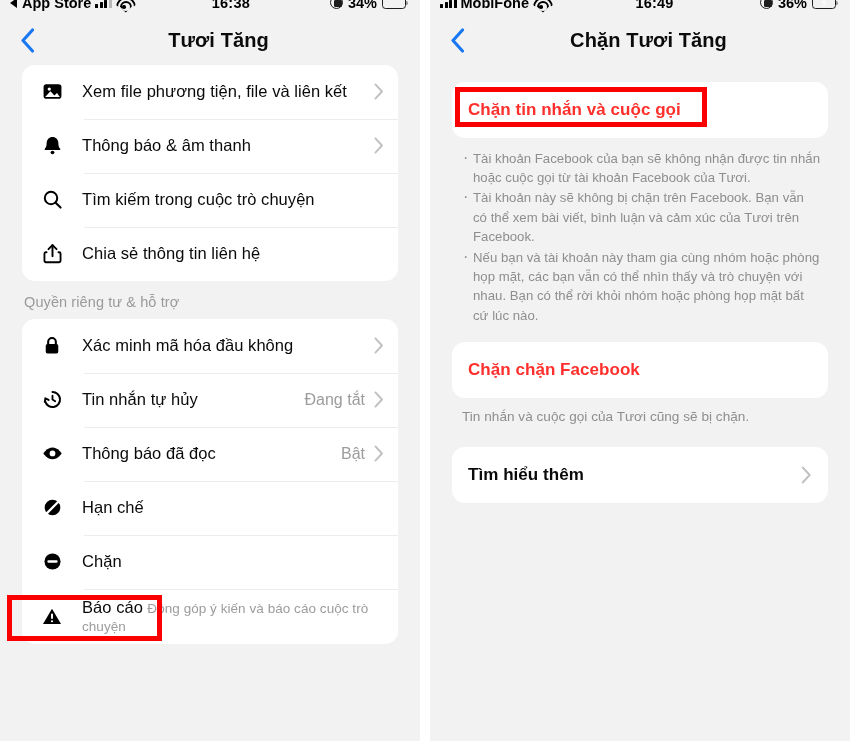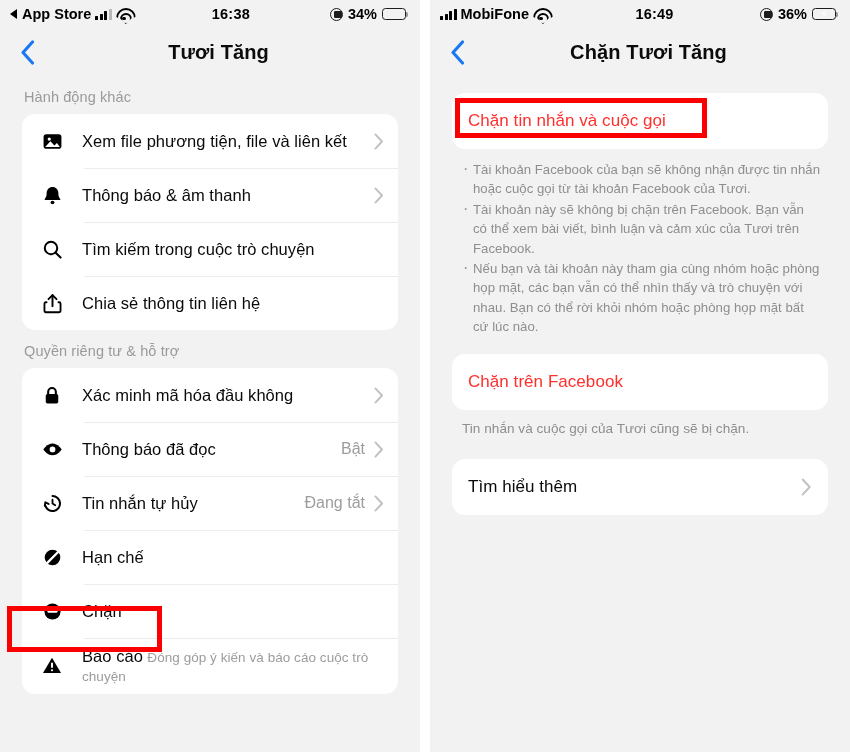--- a/index.html
+++ b/index.html
@@ -8,20 +8,21 @@
     width: 850px; height: 752px;
     background: #ffffff;
     font-family: "Liberation Sans", "DejaVu Sans", sans-serif;
     -webkit-font-smoothing: antialiased;
     overflow: hidden;
   }
   .screens {
     display: flex;
     width: 850px; height: 729px;
     background: #ffffff;
+    align-items: center;
   }
   .phone {
     width: 420px;
     height: 752px;
     background: #f2f2f2;
     position: relative;
     overflow: hidden;
   }
   .phone.left  { margin-right: 10px; }
   .phone.right { margin-left: 0px; width: 420px; }
@@ -212,20 +213,21 @@
     background: transparent;
     pointer-events: none;
     z-index: 5;
   }
 
   
   .card.plain { padding: 0; }
   .row.action {
     min-height: 56px;
     padding: 10px 16px;
+    font-weight: bold;
   }
   .row.action .label { font-size: 17px; }
   .danger { color: #ff2f2c !important; }
   .bullets {
     padding: 11px 8px 6px 10px;
     font-size: 13.2px;
     line-height: 1.47;
     color: #8e8e8e;
     letter-spacing: .02px;
   }
@@ -284,21 +286,20 @@
       <div class="nav-back">
         <svg width="15" height="25" viewBox="0 0 15 25" fill="none" aria-hidden="true">
           <path d="M12.5 2 L3 12.5 L12.5 23" stroke="#1877f2" stroke-width="3.1" stroke-linecap="round" stroke-linejoin="round"></path>
         </svg>
       </div>
       <div class="nav-title">Tươi Tăng</div>
     </div>
 
     <div class="content">
 
-      <div class="section-title">Hành động khác</div>
 
       <div class="card">
 
         <div class="row">
           <span class="ic">
             <svg width="21" height="21" viewBox="0 0 24 24" aria-hidden="true">
               <rect x="1.8" y="3.6" width="20.4" height="16.8" rx="3.2" fill="#000"></rect>
               <circle cx="8.3" cy="9.2" r="1.85" fill="#fff"></circle>
               <path d="M3.6 18.2 L9.6 11.6 L14.2 16.5 L17.1 13.6 L20.4 18.2 Z" fill="#fff"></path>
             </svg>
@@ -373,48 +374,48 @@
           </span>
           <span class="chev">
             <svg width="10" height="17" viewBox="0 0 10 17" fill="none" aria-hidden="true">
                 <path d="M1.4 1.4 L8 8.5 L1.4 15.6" stroke="#c0c0c0" stroke-width="1.9" stroke-linecap="round" stroke-linejoin="round"></path>
               </svg>
           </span>
         </div>
 
         <div class="row">
           <span class="ic">
-            <svg width="23" height="21" viewBox="0 0 24 24" aria-hidden="true">
-              <path d="M12 5.2 C5.8 5.2 1.6 11.9 1.6 11.9 S5.8 18.6 12 18.6 s10.4-6.7 10.4-6.7 S18.2 5.2 12 5.2Z" fill="#000"></path>
-              <circle cx="12" cy="11.9" r="3.3" fill="#fff"></circle>
-            </svg>
-          </span>
-          <span class="label-wrap">
-            <span class="label">Thông báo đã đọc</span>
-          </span>
-          <span class="value">Bật</span>
+            <svg width="21" height="21" viewBox="0 0 24 24" fill="none" aria-hidden="true">
+              <path d="M12 3.4 a8.6 8.6 0 1 1-8.3 10.9" stroke="#000" stroke-width="2.3" stroke-linecap="round"></path>
+              <path d="M3.2 14.6 l.6-4 3.7 1.9" stroke="#000" stroke-width="2.2" stroke-linecap="round" stroke-linejoin="round"></path>
+              <path d="M12 7.6 V12 l3.1 2" stroke="#000" stroke-width="2.1" stroke-linecap="round" stroke-linejoin="round"></path>
+            </svg>
+          </span>
+          <span class="label-wrap">
+            <span class="label">Tin nhắn tự hủy</span>
+          </span>
+          <span class="value">Đang tắt</span>
           <span class="chev">
             <svg width="10" height="17" viewBox="0 0 10 17" fill="none" aria-hidden="true">
                 <path d="M1.4 1.4 L8 8.5 L1.4 15.6" stroke="#c0c0c0" stroke-width="1.9" stroke-linecap="round" stroke-linejoin="round"></path>
               </svg>
           </span>
         </div>
 
         <div class="row">
           <span class="ic">
-            <svg width="21" height="21" viewBox="0 0 24 24" fill="none" aria-hidden="true">
-              <path d="M12 3.4 a8.6 8.6 0 1 1-8.3 10.9" stroke="#000" stroke-width="2.3" stroke-linecap="round"></path>
-              <path d="M3.2 14.6 l.6-4 3.7 1.9" stroke="#000" stroke-width="2.2" stroke-linecap="round" stroke-linejoin="round"></path>
-              <path d="M12 7.6 V12 l3.1 2" stroke="#000" stroke-width="2.1" stroke-linecap="round" stroke-linejoin="round"></path>
-            </svg>
-          </span>
-          <span class="label-wrap">
-            <span class="label">Tin nhắn tự hủy</span>
-          </span>
-          <span class="value">Đang tắt</span>
+            <svg width="23" height="21" viewBox="0 0 24 24" aria-hidden="true">
+              <path d="M12 5.2 C5.8 5.2 1.6 11.9 1.6 11.9 S5.8 18.6 12 18.6 s10.4-6.7 10.4-6.7 S18.2 5.2 12 5.2Z" fill="#000"></path>
+              <circle cx="12" cy="11.9" r="3.3" fill="#fff"></circle>
+            </svg>
+          </span>
+          <span class="label-wrap">
+            <span class="label">Thông báo đã đọc</span>
+          </span>
+          <span class="value">Bật</span>
           <span class="chev">
             <svg width="10" height="17" viewBox="0 0 10 17" fill="none" aria-hidden="true">
                 <path d="M1.4 1.4 L8 8.5 L1.4 15.6" stroke="#c0c0c0" stroke-width="1.9" stroke-linecap="round" stroke-linejoin="round"></path>
               </svg>
           </span>
         </div>
 
         <div class="row">
           <span class="ic">
             <svg width="21" height="21" viewBox="0 0 24 24" aria-hidden="true">
@@ -510,21 +511,21 @@
         <li>Tài khoản Facebook của bạn sẽ không nhận được tin nhắn hoặc cuộc gọi từ tài khoản Facebook của Tươi.</li>
         <li>Tài khoản này sẽ không bị chặn trên Facebook. Bạn vẫn có thể xem bài viết, bình luận và cảm xúc của Tươi trên Facebook.</li>
         <li>Nếu bạn và tài khoản này tham gia cùng nhóm hoặc phòng họp mặt, các bạn vẫn có thể nhìn thấy và trò chuyện với nhau. Bạn có thể rời khỏi nhóm hoặc phòng họp mặt bất cứ lúc nào.</li>
       </ul>
 
       <div class="gap-s"></div>
 
       <div class="card plain">
         <div class="row action">
           <span class="label-wrap">
-            <span class="label danger">Chặn trên Facebook</span>
+            <span class="label danger">Chặn chặn Facebook</span>
           </span>
         </div>
       </div>
 
       <div class="note">Tin nhắn và cuộc gọi của Tươi cũng sẽ bị chặn.</div>
 
       <div class="gap-s"></div>
 
       <div class="card plain">
         <div class="row action">

